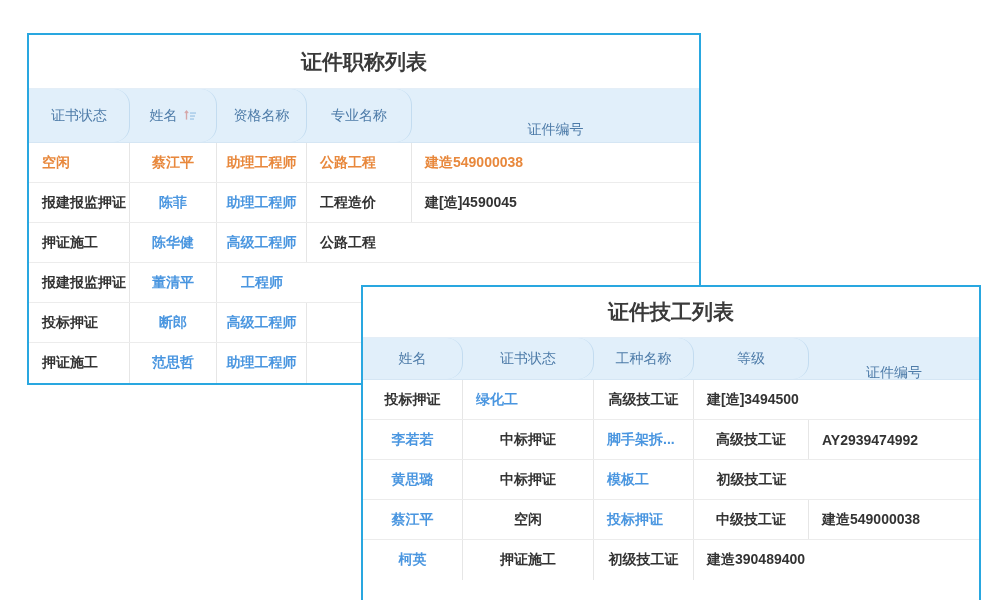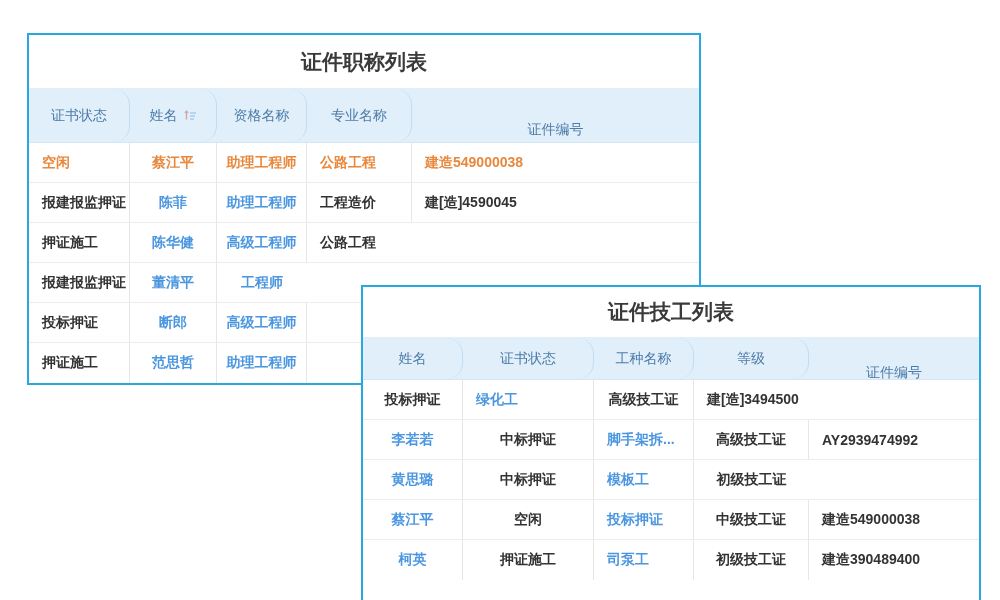--- a/index.html
+++ b/index.html
@@ -163,19 +163,18 @@
     <div class="trow t2-grid">
       <div class="td center link">蔡江平</div>
       <div class="td center">空闲</div>
       <div class="td link">投标押证</div>
       <div class="td center">中级技工证</div>
       <div class="td">建造549000038</div>
     </div>
     <div class="trow t2-grid">
       <div class="td center link">柯英</div>
       <div class="td center">押证施工</div>
-      <div class="td link">司泵工</div>
       <div class="td center">初级技工证</div>
       <div class="td">建造390489400</div>
     </div>
   </div>
 
 </div>
 
 </body></html>

